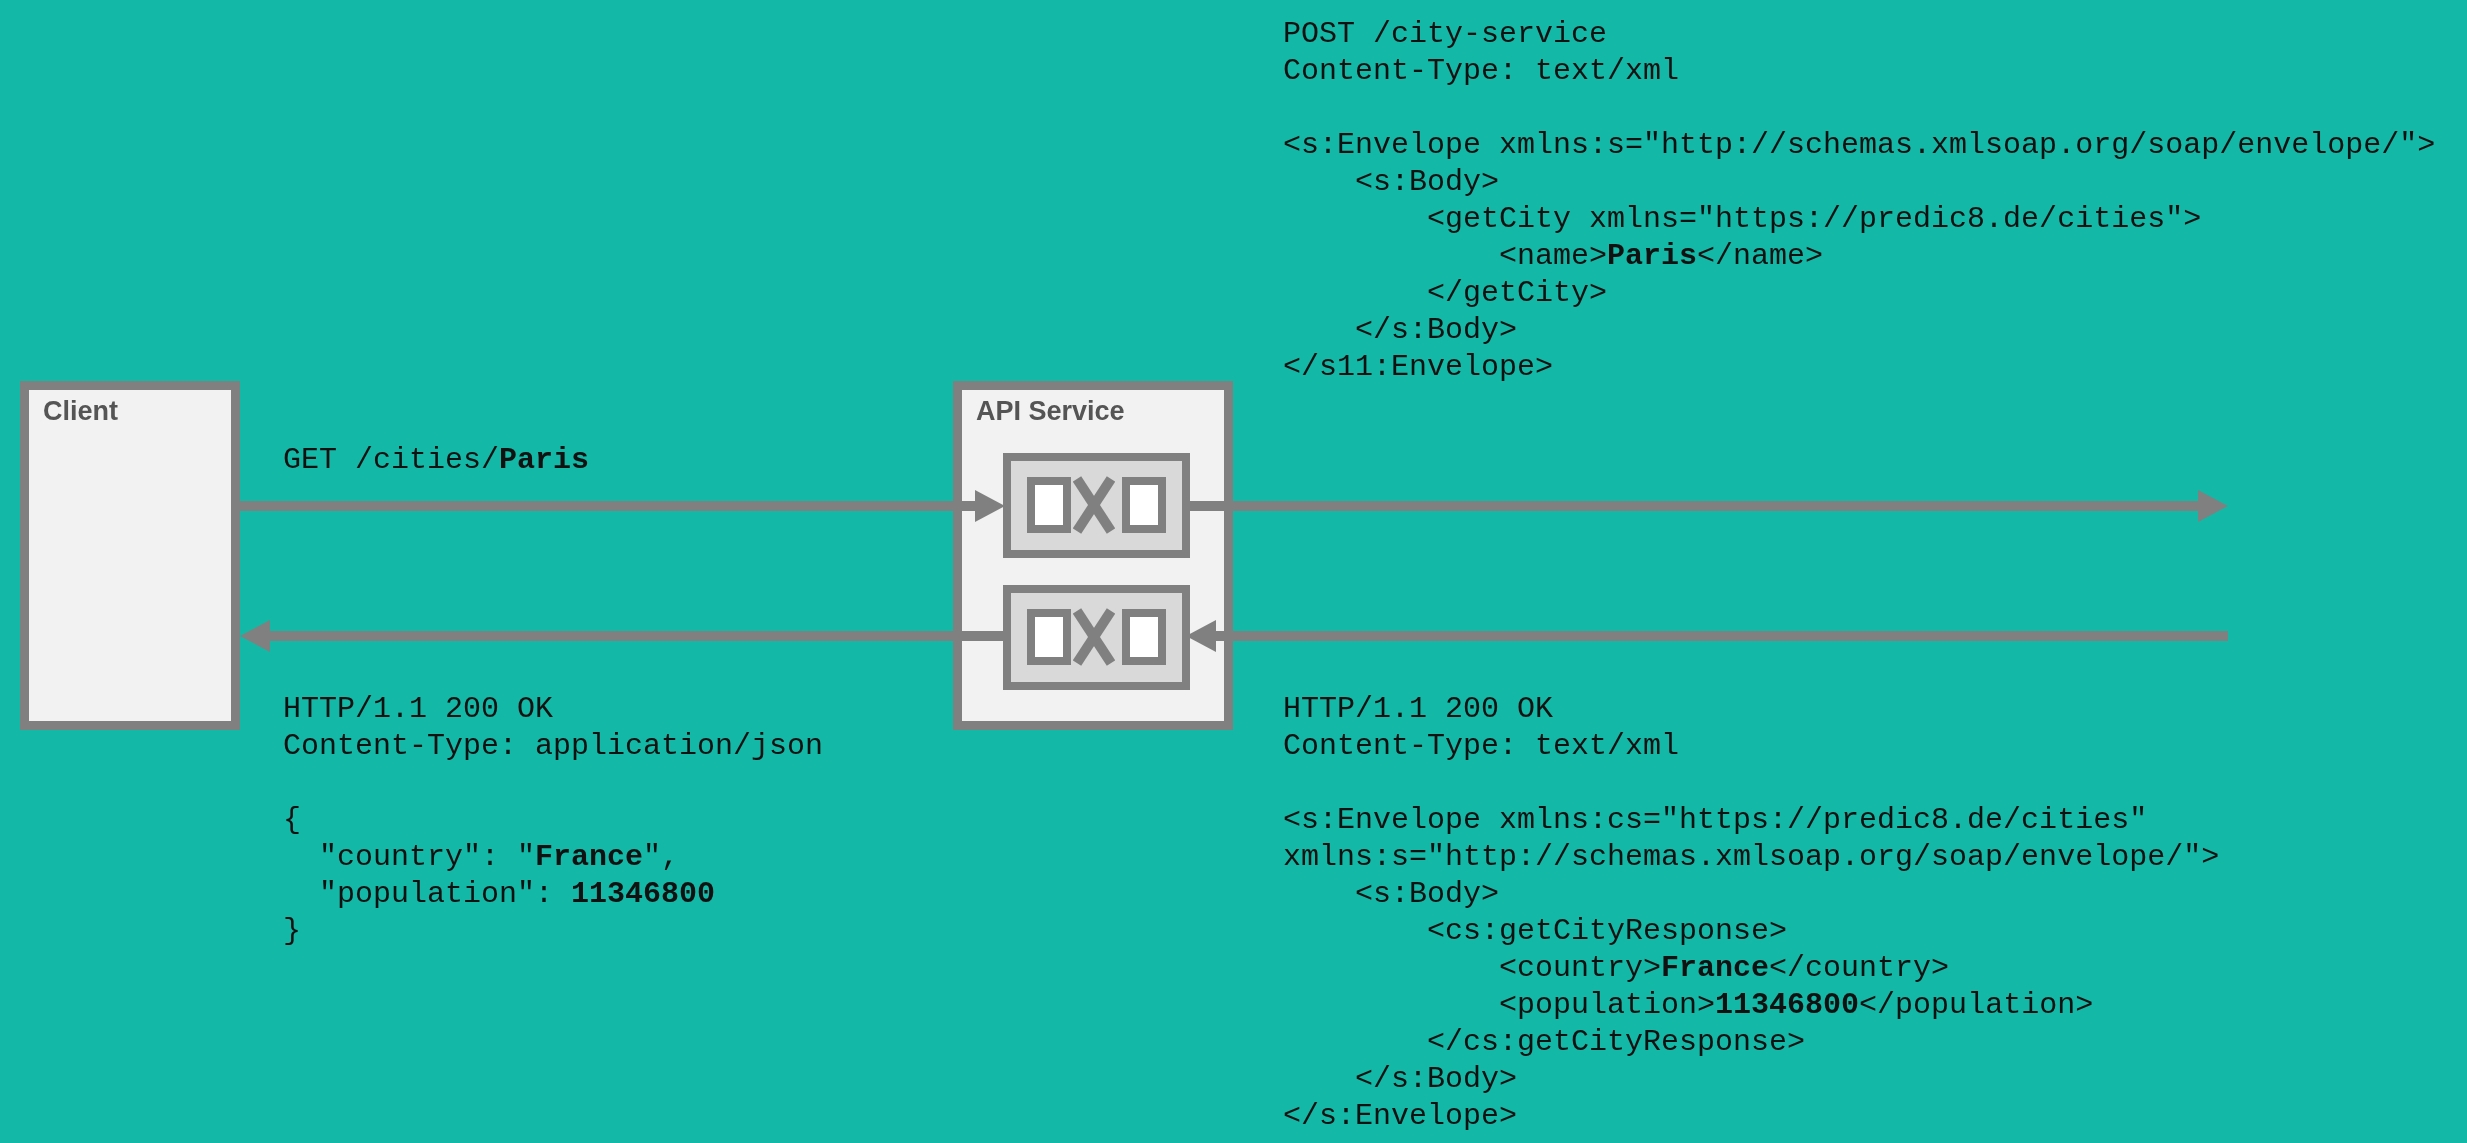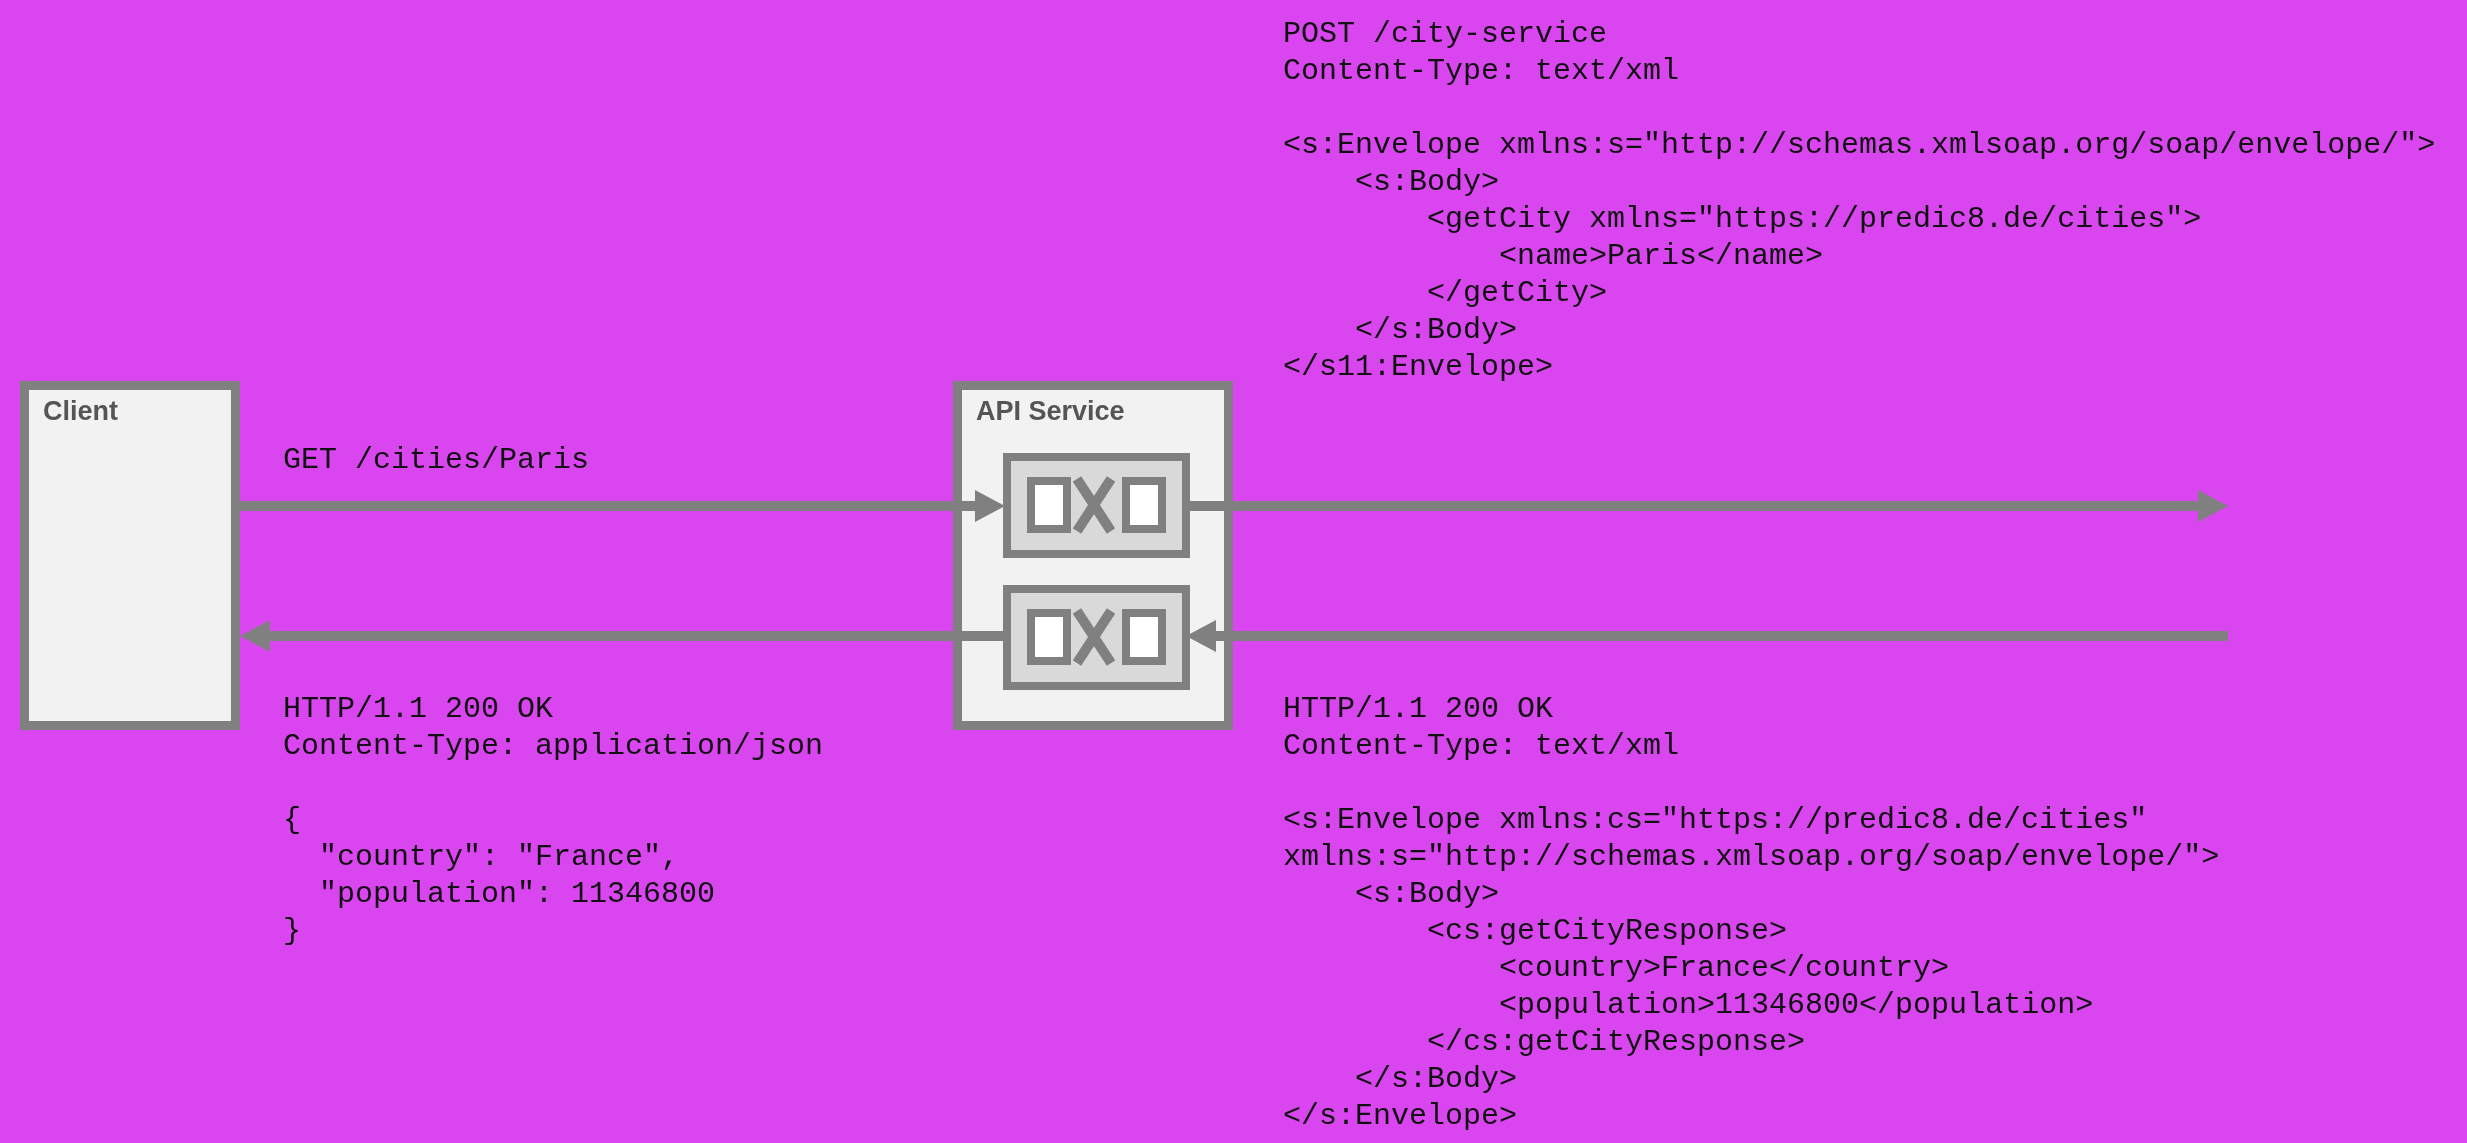--- a/index.html
+++ b/index.html
@@ -1,18 +1,18 @@
 <!DOCTYPE html>
 <html><head>
 <meta charset="utf-8">
 <style>
   html,body { margin:0; padding:0; background:#ffffff; }
   #stage {
     position:relative; width:2467px; height:1143px;
-    background:#d946ef; overflow:hidden;
+    background:#14b8a6; overflow:hidden;
     font-family:"Liberation Sans", sans-serif;
   }
   
   .node {
     position:absolute; box-sizing:border-box;
     background:#f2f2f2; border:9px solid #808080;
   }
   .node-label {
     position:absolute; top:6px; left:14px;
     font-family:"Liberation Sans", sans-serif;
@@ -46,21 +46,21 @@
     border-right:30px solid #808080;
   }
   
   .code-block {
     position:absolute;
     font-family:"Liberation Mono", "DejaVu Sans Mono", monospace;
     font-size:30px; line-height:37px; color:#111111;
     white-space:pre;
   }
   .code-line { min-height:37px; white-space:pre; }
-  .code-line .bold { font-weight:normal; }
+  .code-line .bold { font-weight:bold; }
 </style>
 </head>
 <body>
 
 <div id="stage">
 
   <div class="code-block" style="left:1283px; top:16px;"><div class="code-line"><span>POST /city-service</span></div><div class="code-line"><span>Content-Type: text/xml</span></div><div class="code-line">&nbsp;</div><div class="code-line"><span>&lt;s:Envelope xmlns:s="http://schemas.xmlsoap.org/soap/envelope/"&gt;</span></div><div class="code-line"><span>    &lt;s:Body&gt;</span></div><div class="code-line"><span>        &lt;getCity xmlns="https://predic8.de/cities"&gt;</span></div><div class="code-line"><span>            &lt;name&gt;</span><span class="bold">Paris</span><span>&lt;/name&gt;</span></div><div class="code-line"><span>        &lt;/getCity&gt;</span></div><div class="code-line"><span>    &lt;/s:Body&gt;</span></div><div class="code-line"><span>&lt;/s11:Envelope&gt;</span></div></div>
 
   <div class="code-block" style="left:283px; top:442px;"><div class="code-line"><span>GET /cities/</span><span class="bold">Paris</span></div></div>
 

